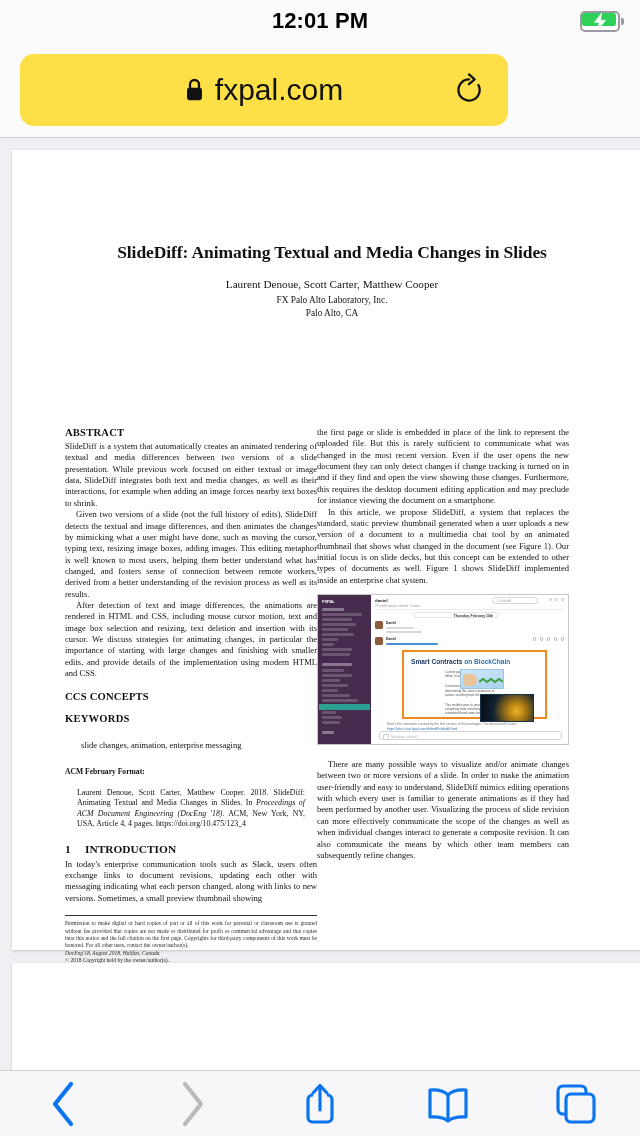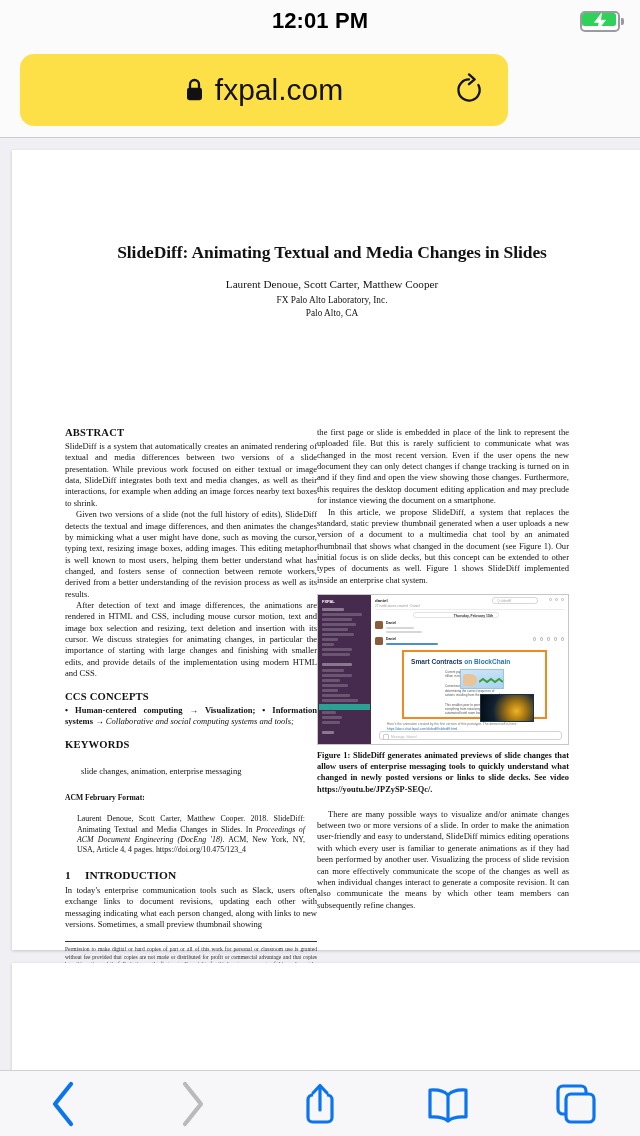--- a/index.html
+++ b/index.html
@@ -279,21 +279,20 @@
 
         <div class="cols">
 
           <div class="col">
             <h2 class="sec">ABSTRACT</h2>
             <p class="body">SlideDiff is a system that automatically creates an animated rendering of textual and media differences between two versions of a slide presentation. While previous work focused on either textual or image data, SlideDiff integrates both text and media changes, as well as their interactions, for example when adding an image forces nearby text boxes to shrink.</p>
             <p class="body ind">Given two versions of a slide (not the full history of edits), SlideDiff detects the textual and image differences, and then animates the changes by mimicking what a user might have done, such as moving the cursor, typing text, resizing image boxes, adding images. This editing metaphor is well known to most users, helping them better understand what has changed, and fosters sense of connection between remote workers, derived from a better understanding of the revision process as well as its results.</p>
             <p class="body ind">After detection of text and image differences, the animations are rendered in HTML and CSS, including mouse cursor motion, text and image box selection and resizing, text deletion and insertion with its cursor. We discuss strategies for animating changes, in particular the importance of starting with large changes and finishing with smaller edits, and provide details of the implementation using modern HTML and CSS.</p>
 
             <h2 class="sec">CCS CONCEPTS</h2>
-            <p class="ccs"><b>• Human-centered computing</b><b> → </b><b>Visualization;</b><b> • Information systems</b><b> → </b><i>Collaborative and social computing systems and tools;</i></p>
 
             <h2 class="sec">KEYWORDS</h2>
             <p class="kw">slide changes, animation, enterprise messaging</p>
 
             <p class="refhead" style="margin-top:9px">ACM February Format:</p>
             <p class="ref"><span>Laurent Denoue, Scott Carter, Matthew Cooper. 2018. SlideDiff: Animating Textual and Media Changes in Slides. In </span><i>Proceedings of ACM Document Engineering (DocEng '18)</i><span>. ACM, New York, NY, USA, Article 4, 4 pages. https://doi.org/10.475/123_4</span></p>
 
             <h2 class="secnum"><span class="n">1</span><span>INTRODUCTION</span></h2>
             <p class="body">In today's enterprise communication tools such as Slack, users often exchange links to document revisions, updating each other with messaging indicating what each person changed, along with links to new versions. Sometimes, a small preview thumbnail showing</p>
 
@@ -396,21 +395,20 @@
                   <div class="fm-foot1" style="top:127px;">Here's the animation created by the first version of this prototype. The demo itself is here:</div>
                   <div class="fm-foot2" style="top:132px;">https://docs.chat.fxpal.com/slidediff/slidediff.html</div>
 
                   <div class="fm-input">
                     <span class="plus"></span>
                     <div class="ph">Message #daniel</div>
                   </div>
                 </div>
 
               </div>
-              <p class="figcap">Figure 1: SlideDiff generates animated previews of slide changes that allow users of enterprise messaging tools to quickly understand what changed in newly posted versions or links to slide decks. See video https://youtu.be/JPZySP-SEQc/.</p>
             </div>
 
             <p class="body ind" style="margin-top:14px">There are many possible ways to visualize and/or animate changes between two or more versions of a slide. In order to make the animation user-friendly and easy to understand, SlideDiff mimics editing operations with which every user is familiar to generate animations as if they had been performed by another user. Visualizing the process of slide revision can more effectively communicate the scope of the changes as well as when individual changes interact to generate a composite revision. It can also communicate the means by which other team members can subsequently refine changes.</p>
           </div>
         </div>
 
         <div class="footline">
           <span>DocEng'18, August 2018, Halifax, Canada</span>
           <span>Laurent Denoue, Scott Carter, Matthew Cooper</span>
         </div>

